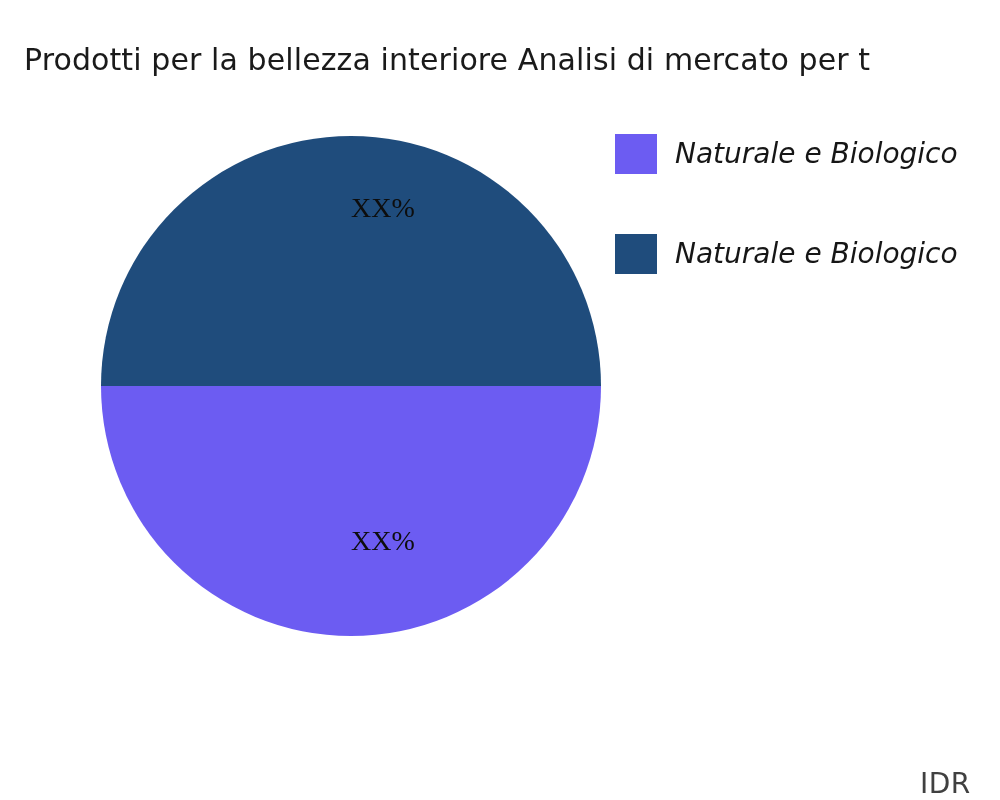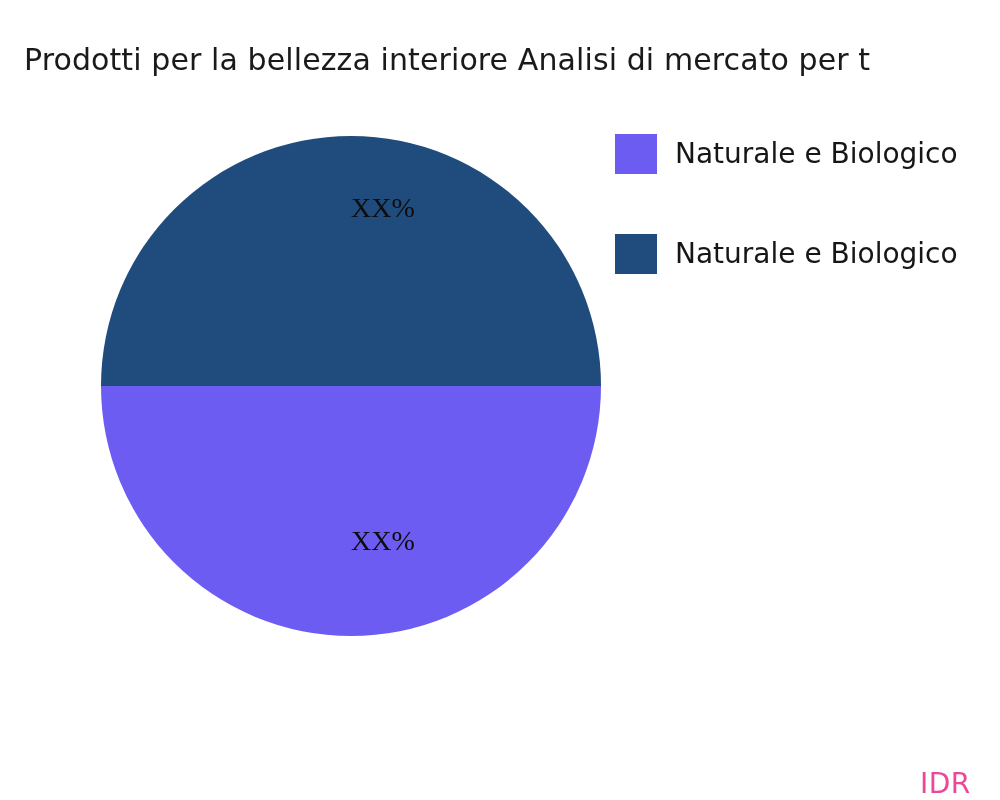--- a/index.html
+++ b/index.html
@@ -67,20 +67,21 @@
   
   #legend {
     position: absolute;
     left: 615px;
     top: 120px;
     width: 385px;
   }
   .legend-row {
     position: relative;
     height: 100px;
+    font-style: italic;
   }
   .legend-swatch {
     position: absolute;
     left: 0;
     top: 0;
     width: 42px;
     height: 40px;
   }
   .legend-text {
     position: absolute;
@@ -132,15 +133,15 @@
       <span class="legend-text">Naturale e Biologico</span>
     </div>
 
     <div class="legend-row">
       <span class="legend-swatch" id="legend-swatch-1" style="background: rgb(31, 76, 124);"></span>
       <span class="legend-text">Naturale e Biologico</span>
     </div>
 
   </div>
 
-  <div id="watermark" style="color: #ec4899;">IDR</div>
+  <div id="watermark" style="color: #404040;">IDR</div>
 
 </div>
 
 </body></html>

